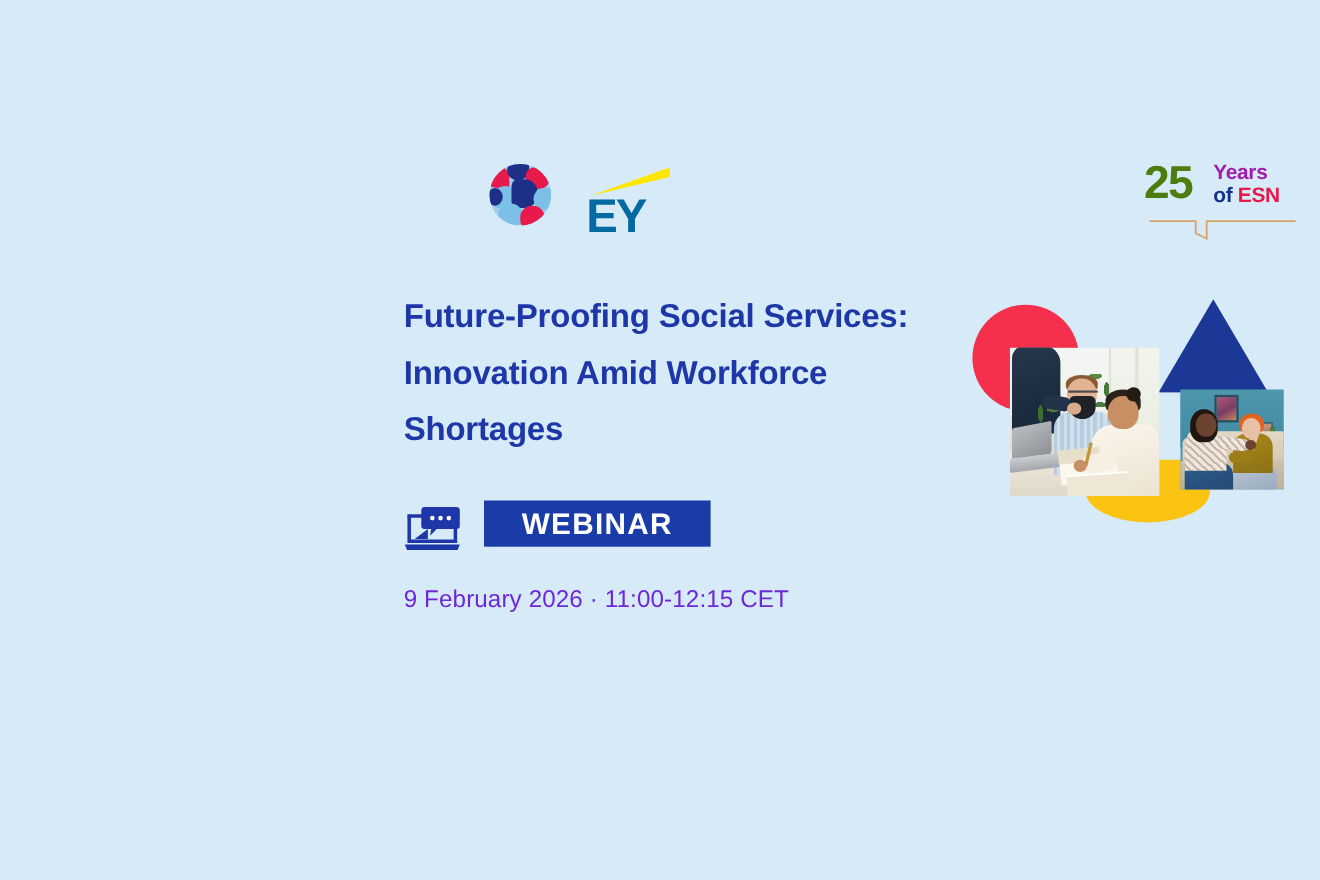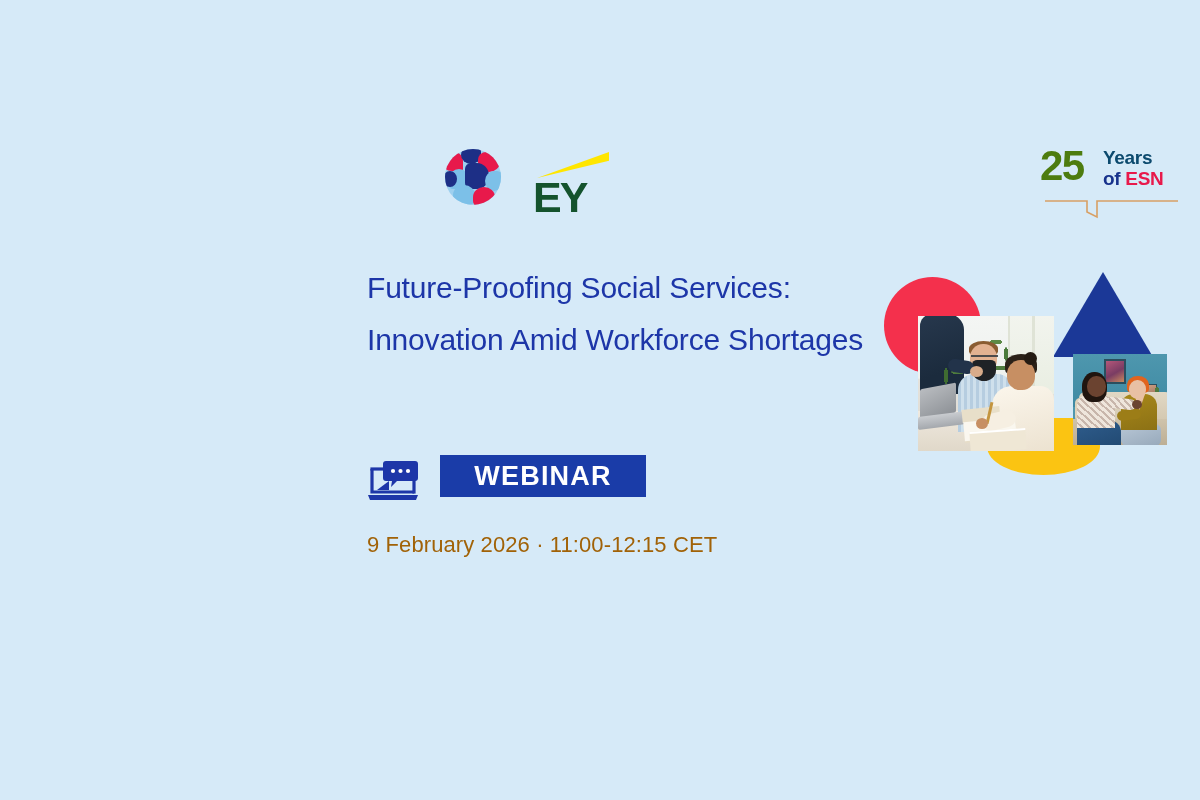--- a/index.html
+++ b/index.html
@@ -59,68 +59,68 @@
   #ey-logo { position:absolute; left:163px; top:6px; width:86px; height:74px; }
   #ey-beam {
     position:absolute; left:7px; top:6px;
     width:72px; height:26px;
     background:#ffe600;
     clip-path:polygon(0% 100%, 100% 0%, 100% 34%);
   }
   #ey-text {
     position:absolute; left:3px; top:30px;
     font-size:43px; font-weight:bold; line-height:1;
-    color:#14532d; letter-spacing:-2px;
+    color:#0369a1; letter-spacing:-2px;
     font-family:"Liberation Sans", sans-serif;
   }
 
   
   #anniv-logo { position:absolute; left:1040px; top:145px; width:145px; height:75px; }
   #anniv-25 {
     position:absolute; left:0px; top:0px;
     font-size:42px; font-weight:bold; line-height:1;
     color:#4d7c0f; letter-spacing:-1.5px;
   }
   #anniv-right { position:absolute; left:63px; top:3px; }
   #anniv-years {
     display:block; font-size:19px; font-weight:bold; line-height:1.05;
-    color:#0c4a6e; letter-spacing:-0.3px;
+    color:#a21caf; letter-spacing:-0.3px;
   }
   #anniv-of-esn {
     display:block; font-size:19px; font-weight:bold; line-height:1.05;
     color:#17328c; letter-spacing:-0.3px; margin-top:1px; white-space:nowrap;
   }
   #anniv-of-esn .esn-red { color:#e8194b; }
   #anniv-tail { position:absolute; left:5px; top:54px; width:133px; height:20px; }
 
   
   #title {
     position:absolute; left:367px; top:262px; width:520px;
-    font-size:30px; font-weight:normal; line-height:1.72;
+    font-size:30px; font-weight:bold; line-height:1.72;
     color:#1d36a8; letter-spacing:-0.2px;
   }
 
   
   #webinar-row { position:absolute; left:367px; top:455px; height:50px; }
   #webinar-icon { position:absolute; left:0px; top:4px; width:52px; height:44px; }
   #webinar-badge {
     position:absolute; left:73px; top:0px;
     width:206px; height:42px;
     background:#1a3ca8;
     display:flex; align-items:center; justify-content:center;
   }
   #webinar-badge span {
     color:#ffffff; font-size:27px; font-weight:bold;
     letter-spacing:1.2px; line-height:1;
   }
 
   
   #date-line {
     position:absolute; left:367px; top:531px;
-    font-size:22px; font-weight:normal; color:#a16207;
+    font-size:22px; font-weight:normal; color:#6d28d9;
     letter-spacing:0.1px; line-height:1.3;
   }
 
   
   #collage { position:absolute; left:870px; top:258px; width:330px; height:255px; }
   #shape-circle-red {
     position:absolute; left:14px; top:19px;
     width:97px; height:97px; border-radius:50%;
     background:#f4304c;
   }

